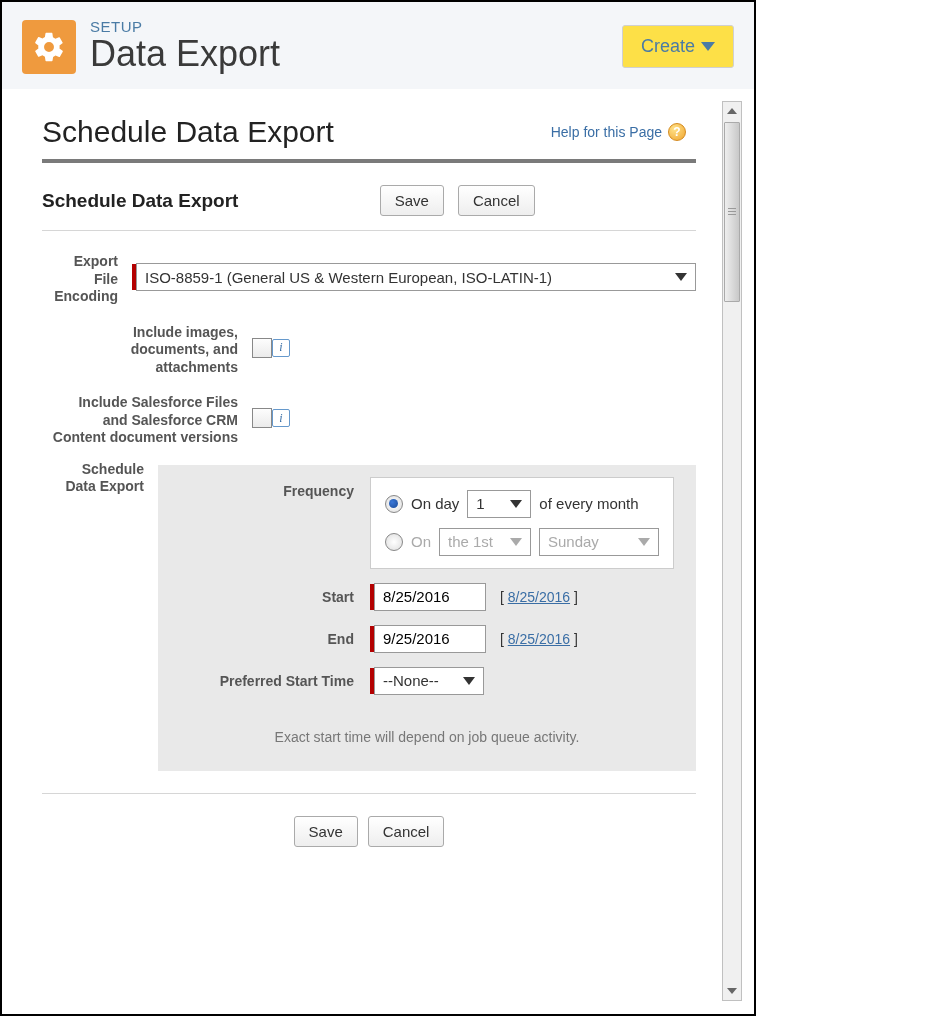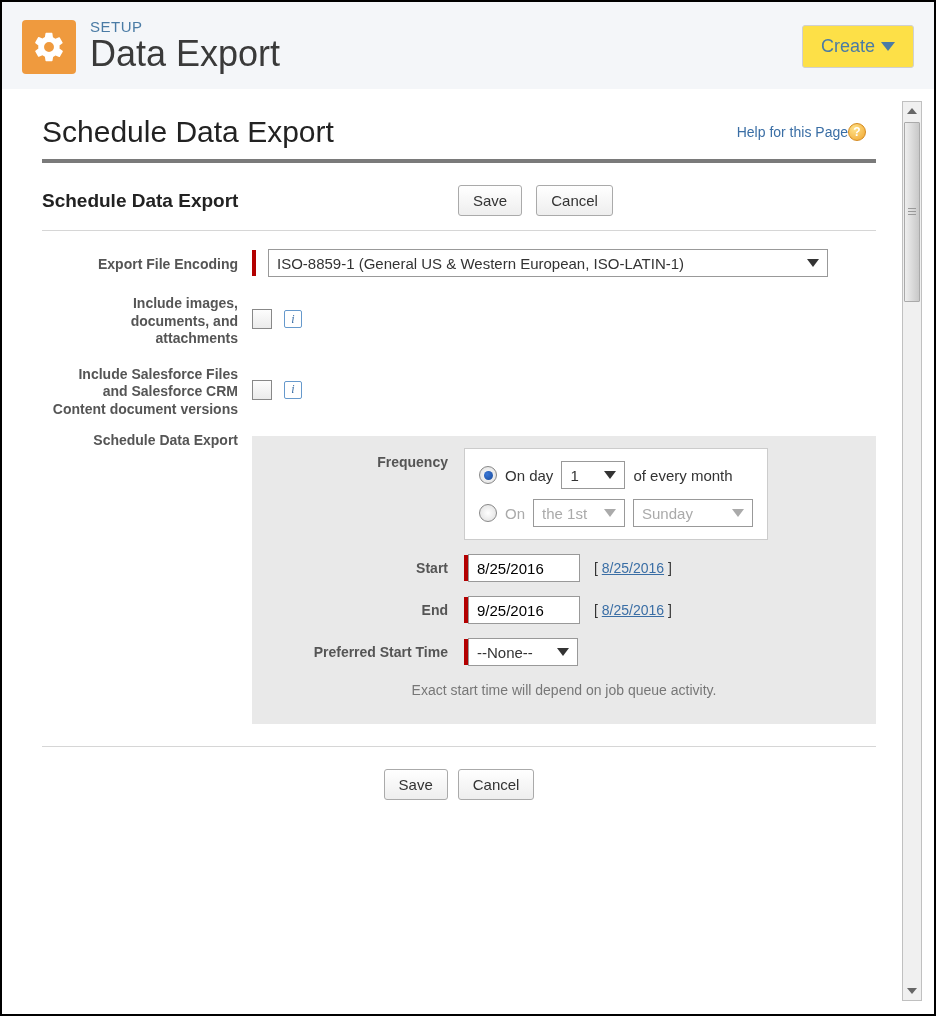--- a/index.html
+++ b/index.html
@@ -1,17 +1,17 @@
 <!DOCTYPE html>
 <html><head>
 <meta charset="utf-8">
 <style>
   * { box-sizing: border-box; margin: 0; padding: 0; }
   body { font-family: Arial, Helvetica, sans-serif; background: #fff; color: #333; }
-  .outer-frame { width: 936px; height: 1016px; border: 2px solid #000; position: relative; background: #fff; }
+  .outer-frame { width: 756px; height: 1016px; border: 2px solid #000; position: relative; background: #fff; }
   .header-region { background: #f4f6f9; padding: 16px 20px 14px 20px; display: flex; align-items: center; }
   .gear-block { width: 54px; height: 54px; background: #ef9a3e; border-radius: 4px; display: flex; align-items: center; justify-content: center; margin-right: 14px; }
   .gear-block svg { width: 34px; height: 34px; fill: #fff; }
   .header-titles { flex: 1; }
   .setup-label { color: #4a7ba5; font-size: 15px; letter-spacing: 0.5px; }
   .page-name { font-size: 36px; color: #3a3a3a; font-weight: 400; margin-top: -2px; }
   .create-btn { background: #fde047; border: 1px solid #d0d0d0; border-radius: 3px; padding: 10px 18px; font-size: 18px; color: #4a7ba5; cursor: pointer; display: flex; align-items: center; gap: 6px; }
   .create-btn .caret { display: inline-block; width: 0; height: 0; border-left: 7px solid transparent; border-right: 7px solid transparent; border-top: 9px solid #4a7ba5; }
   .body-region { padding: 12px 12px 12px 16px; height: calc(100% - 88px); }
   .scroll-container { position: relative; background: #fff; height: 100%; }
@@ -19,52 +19,52 @@
   .scrollbar-sim { position: absolute; right: 0; top: 0; bottom: 0; width: 20px; background: #f0f0f0; border: 1px solid #c0c0c0; }
   .sb-arrow { height: 18px; background: #f0f0f0; display: flex; align-items: center; justify-content: center; }
   .sb-arrow::before { content: ""; display: block; width: 0; height: 0; border-left: 5px solid transparent; border-right: 5px solid transparent; }
   .sb-arrow.up::before { border-bottom: 6px solid #666; }
   .sb-arrow.down { position: absolute; bottom: 0; left: 0; right: 0; }
   .sb-arrow.down::before { border-top: 6px solid #666; }
   .sb-thumb { position: absolute; top: 20px; left: 1px; right: 1px; height: 180px; background: linear-gradient(to right, #eee, #c8c8c8); border: 1px solid #aaa; border-radius: 1px; }
   .sb-thumb::after { content: ""; position: absolute; left: 3px; right: 3px; top: 50%; height: 8px; transform: translateY(-50%); background: repeating-linear-gradient(#999 0 1px, transparent 1px 3px); }
   .main-title-row { display: flex; align-items: center; justify-content: space-between; margin-bottom: 6px; padding-right: 10px; }
   .main-title { font-size: 30px; color: #222; font-weight: 400; }
-  .help-link { color: #3a6ea5; font-size: 14px; cursor: pointer; display: inline-flex; align-items: center; }
+  .help-link { color: #3a6ea5; font-size: 14px; cursor: pointer; display: inline-flex; align-items: center; gap: 6px; }
   .help-icon { width: 18px; height: 18px; border-radius: 50%; background: radial-gradient(circle at 35% 30%, #ffe28a, #f0a52e); border: 1px solid #d48a1e; display: inline-flex; align-items: center; justify-content: center; color: #fff; font-size: 12px; font-weight: bold; }
   .thick-hr { border: none; border-top: 4px solid #7a7a7a; margin: 10px 0 18px 0; }
   .section-header { display: flex; align-items: center; gap: 14px; padding: 4px 0 14px 0; }
   .section-header h2 { font-size: 19px; font-weight: bold; color: #222; flex: 0 0 auto; }
   .btn { background: linear-gradient(#fff, #eee); border: 1px solid #aaa; border-radius: 3px; padding: 6px 14px; font-size: 15px; cursor: pointer; color: #333; }
   .thin-hr { border: none; border-top: 1px solid #d6d6d6; margin-bottom: 18px; }
   .form { padding-left: 10px; }
   .form-row { display: flex; align-items: center; margin-bottom: 14px; }
   .form-label { width: 200px; text-align: right; padding-right: 14px; font-size: 14px; color: #555; font-weight: bold; line-height: 1.25; padding-top: 4px; }
-  .form-value { flex: 1; display: flex; align-items: center; gap: 12px; }
+  .form-value { flex: 1; display: flex; align-items: center; gap: 0; }
   .req-bar { width: 4px; height: 26px; background: #b30000; display: inline-block; }
   .select-box, .date-input, .small-select { border: 1px solid #999; background: #fff; font-size: 15px; padding: 3px 8px; height: 28px; display: inline-flex; align-items: center; gap: 6px; }
   .select-box { min-width: 560px; justify-content: space-between; }
   .small-select { min-width: 64px; justify-content: space-between; }
   .dd-caret { display:inline-block; width:0; height:0; border-left:6px solid transparent; border-right:6px solid transparent; border-top:8px solid #333; }
   .dd-caret.disabled { border-top-color: #aaa; }
   .checkbox { width: 20px; height: 20px; border: 1px solid #888; background: linear-gradient(#fdfdfd,#ebebeb); display: inline-flex; align-items: center; justify-content: center; }
   .checkbox.checked::after { content: "✓"; color: #2a5db0; font-size: 14px; font-weight: bold; }
   .info-icon { width: 18px; height: 18px; border: 1px solid #6699cc; border-radius: 2px; color: #3a6ea5; font-size: 12px; display: inline-flex; align-items: center; justify-content: center; font-family: Georgia, serif; font-style: italic; }
   .schedule-panel { background: #e9e9e9; margin-top: 4px; padding: 12px 22px 26px 22px; flex: 1; }
   .sched-row { display: flex; align-items: center; margin-bottom: 14px; }
   .sched-label { width: 190px; text-align: right; padding-right: 16px; font-size: 14px; color: #555; font-weight: bold; }
   .freq-box { background: #fff; border: 1px solid #ccc; padding: 12px 14px; display: flex; flex-direction: column; gap: 10px; }
   .freq-line { display: flex; align-items: center; gap: 8px; font-size: 15px; color: #333; }
   .radio { width: 18px; height: 18px; border-radius: 50%; border: 1px solid #888; background: radial-gradient(#fff,#ddd); display: inline-flex; align-items: center; justify-content: center; }
   .radio.selected::after { content: ""; width: 9px; height: 9px; border-radius: 50%; background: radial-gradient(circle at 35% 35%, #3a78d8, #1a4a98); }
   .disabled-text { color: #aaa; }
   .date-input { width: 112px; }
   .date-quick { font-size: 14px; color: #333; }
   .date-quick a { color: #3a6ea5; text-decoration: underline; cursor: pointer; }
-  .note-text { font-size: 14px; color: #777; text-align: center; margin-top: 16px; }
+  .note-text { font-size: 14px; color: #777; text-align: center; margin-top: 34px; }
   .bottom-buttons { display: flex; gap: 10px; justify-content: center; padding: 22px 0 8px 0; border-top: 1px solid #d6d6d6; margin-top: 22px; }
   .content-inner { padding-right: 22px; }
 </style>
 </head>
 <body>
 
 <div class="outer-frame">
 
   <div class="header-region">
     <div class="gear-block">

